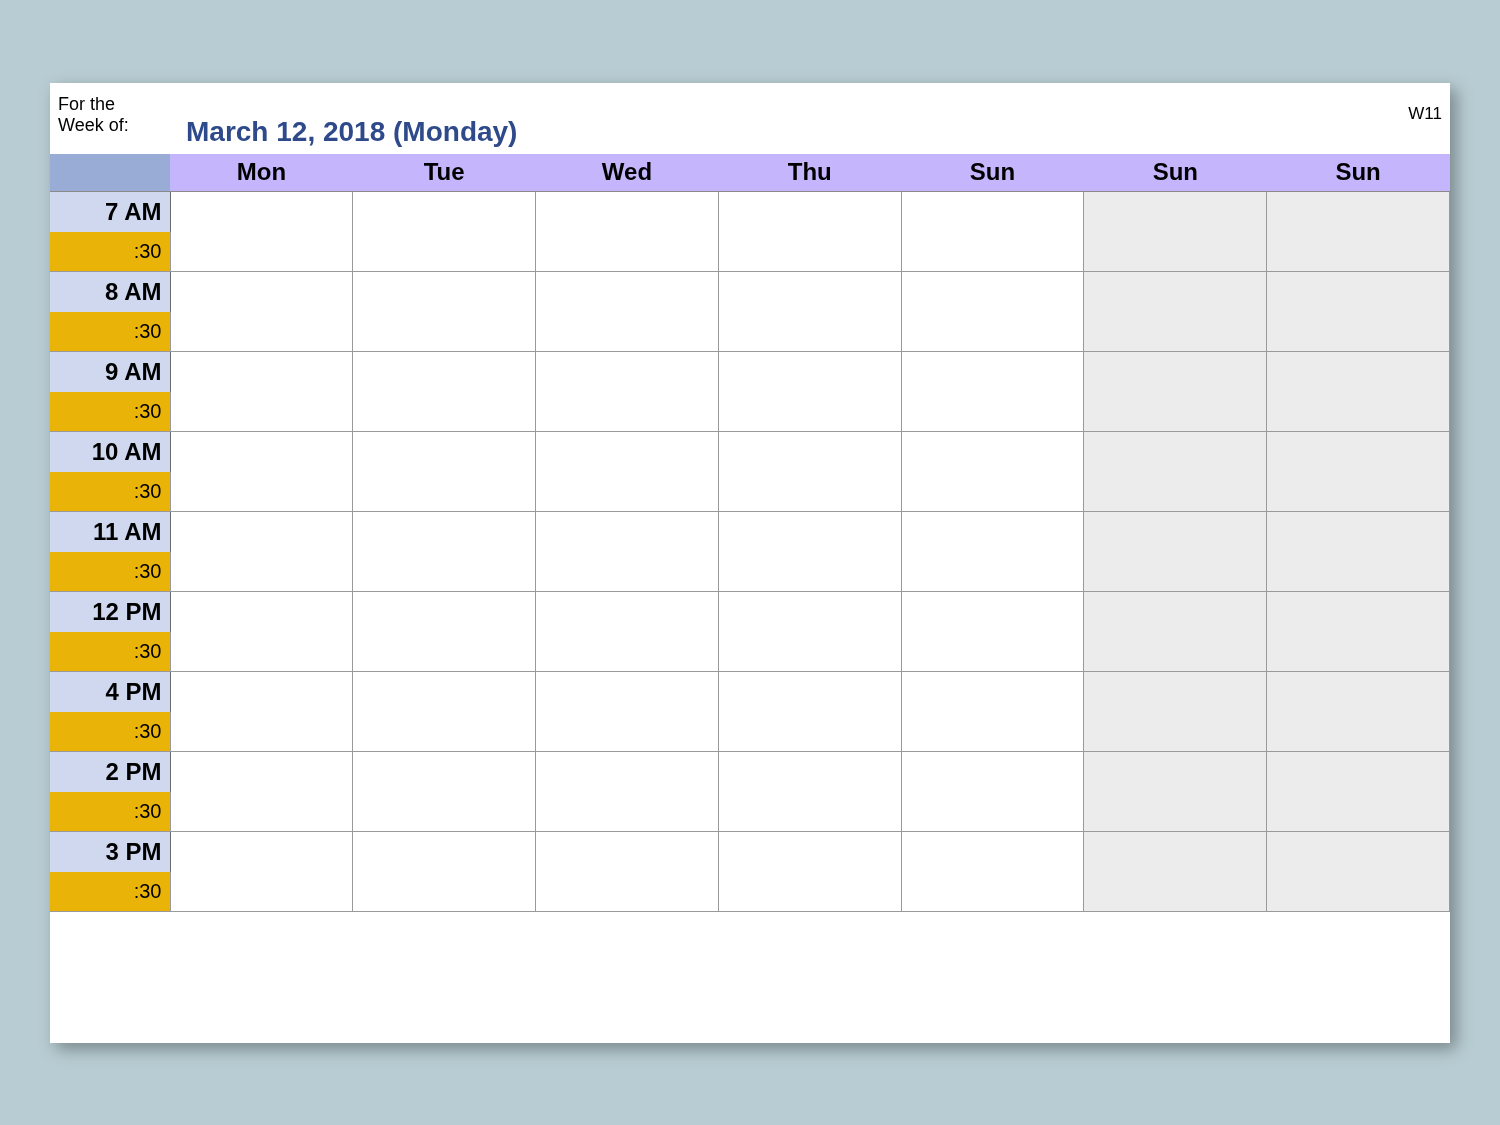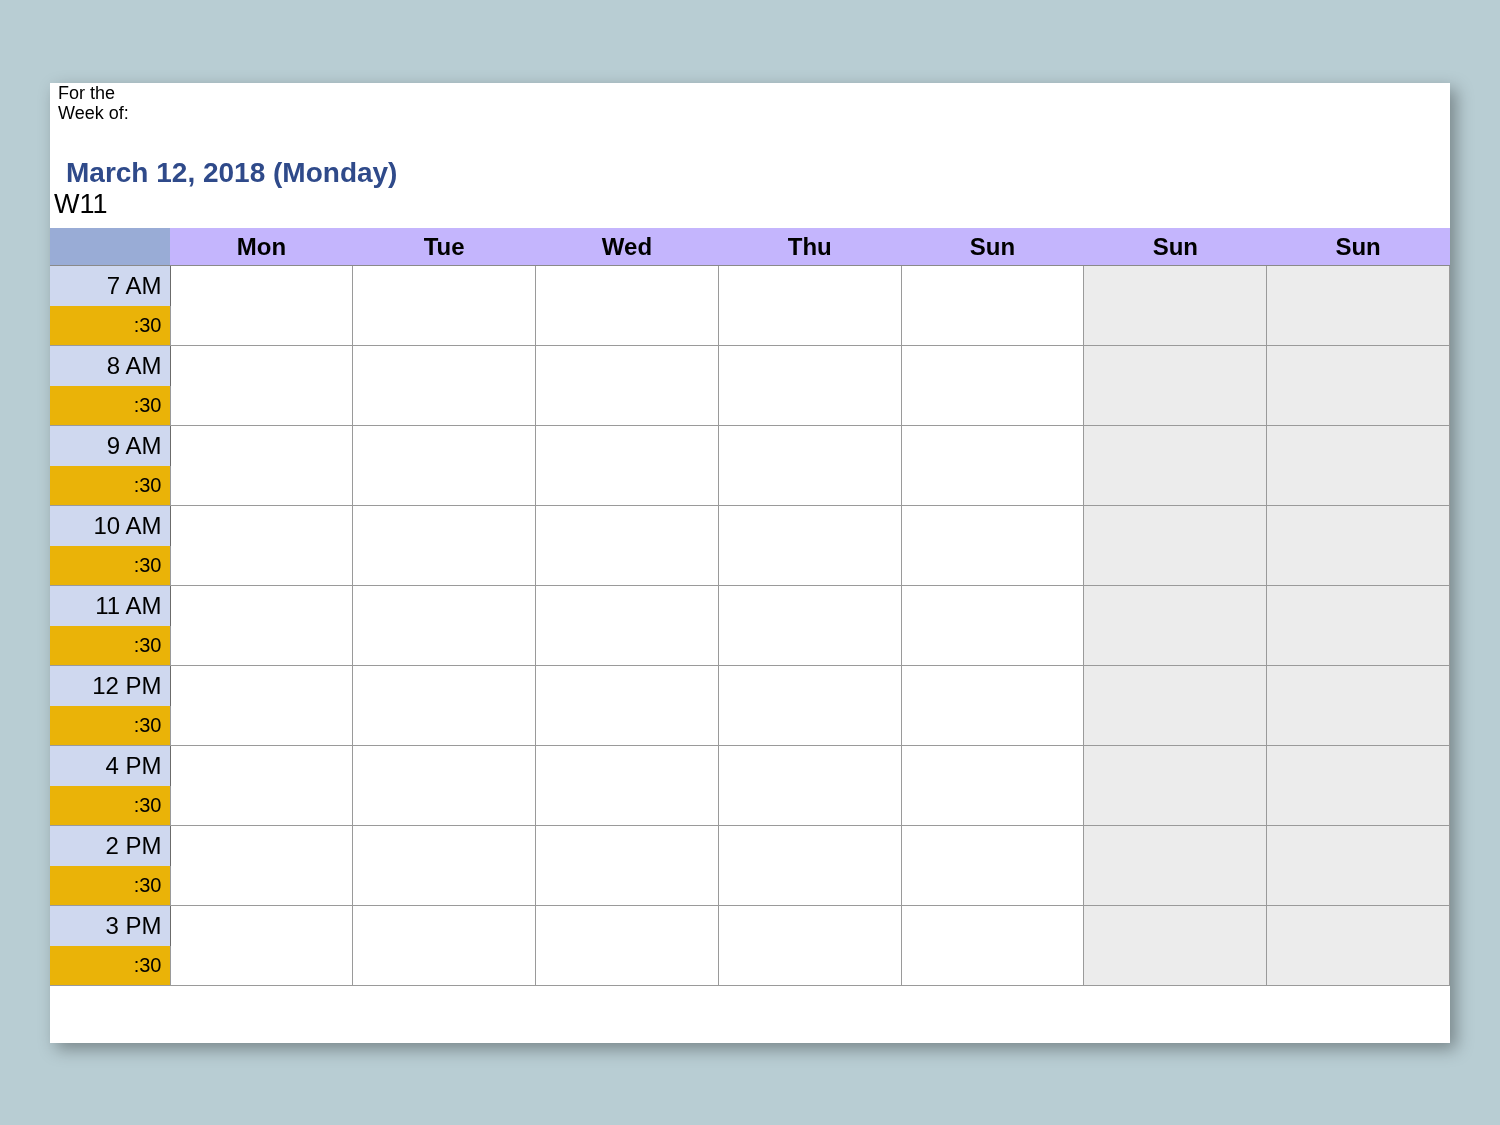--- a/index.html
+++ b/index.html
@@ -24,42 +24,41 @@
   .title {
     text-align: center;
     color: #2f4a8a;
     font-weight: bold;
     font-size: 36px;
     padding-top: 28px;
     padding-bottom: 24px;
   }
   .meta-row {
     display: flex;
-    align-items: flex-start;
+    align-items: center;
     padding: 0 4px 6px 4px;
-    flex-direction: column;
   }
   .meta-label {
     width: 120px;
     font-size: 18px;
     line-height: 1.15;
     color: #000;
     padding-left: 4px;
   }
   .meta-date {
     color: #2f4a8a;
     font-weight: bold;
     font-size: 28px;
     padding-left: 12px;
     flex: 0 0 auto;
     margin-top: 33px;
   }
   .meta-spacer { flex: 1 1 auto; }
   .meta-week {
-    font-size: 27px;
+    font-size: 17px;
     color: #000;
     padding-right: 4px;
     padding-bottom: 2px;
   }
 
   table.schedule {
     width: 100%;
     border-collapse: collapse;
     table-layout: fixed;
   }
@@ -81,21 +80,21 @@
   }
 
   .schedule td {
     height: 40px;
     border: 1px solid #9a9a9a;
     padding: 0;
   }
 
   .schedule td.time-hour {
     background: #cfd8ef;
-    font-weight: normal;
+    font-weight: bold;
     font-size: 24px;
     text-align: right;
     padding-right: 8px;
     border-left: none;
     border-top: 1px solid #9a9a9a;
     border-bottom: none;
     border-right: 1px solid #6b6b6b;
   }
   .schedule td.time-half {
     background: #eab308;

